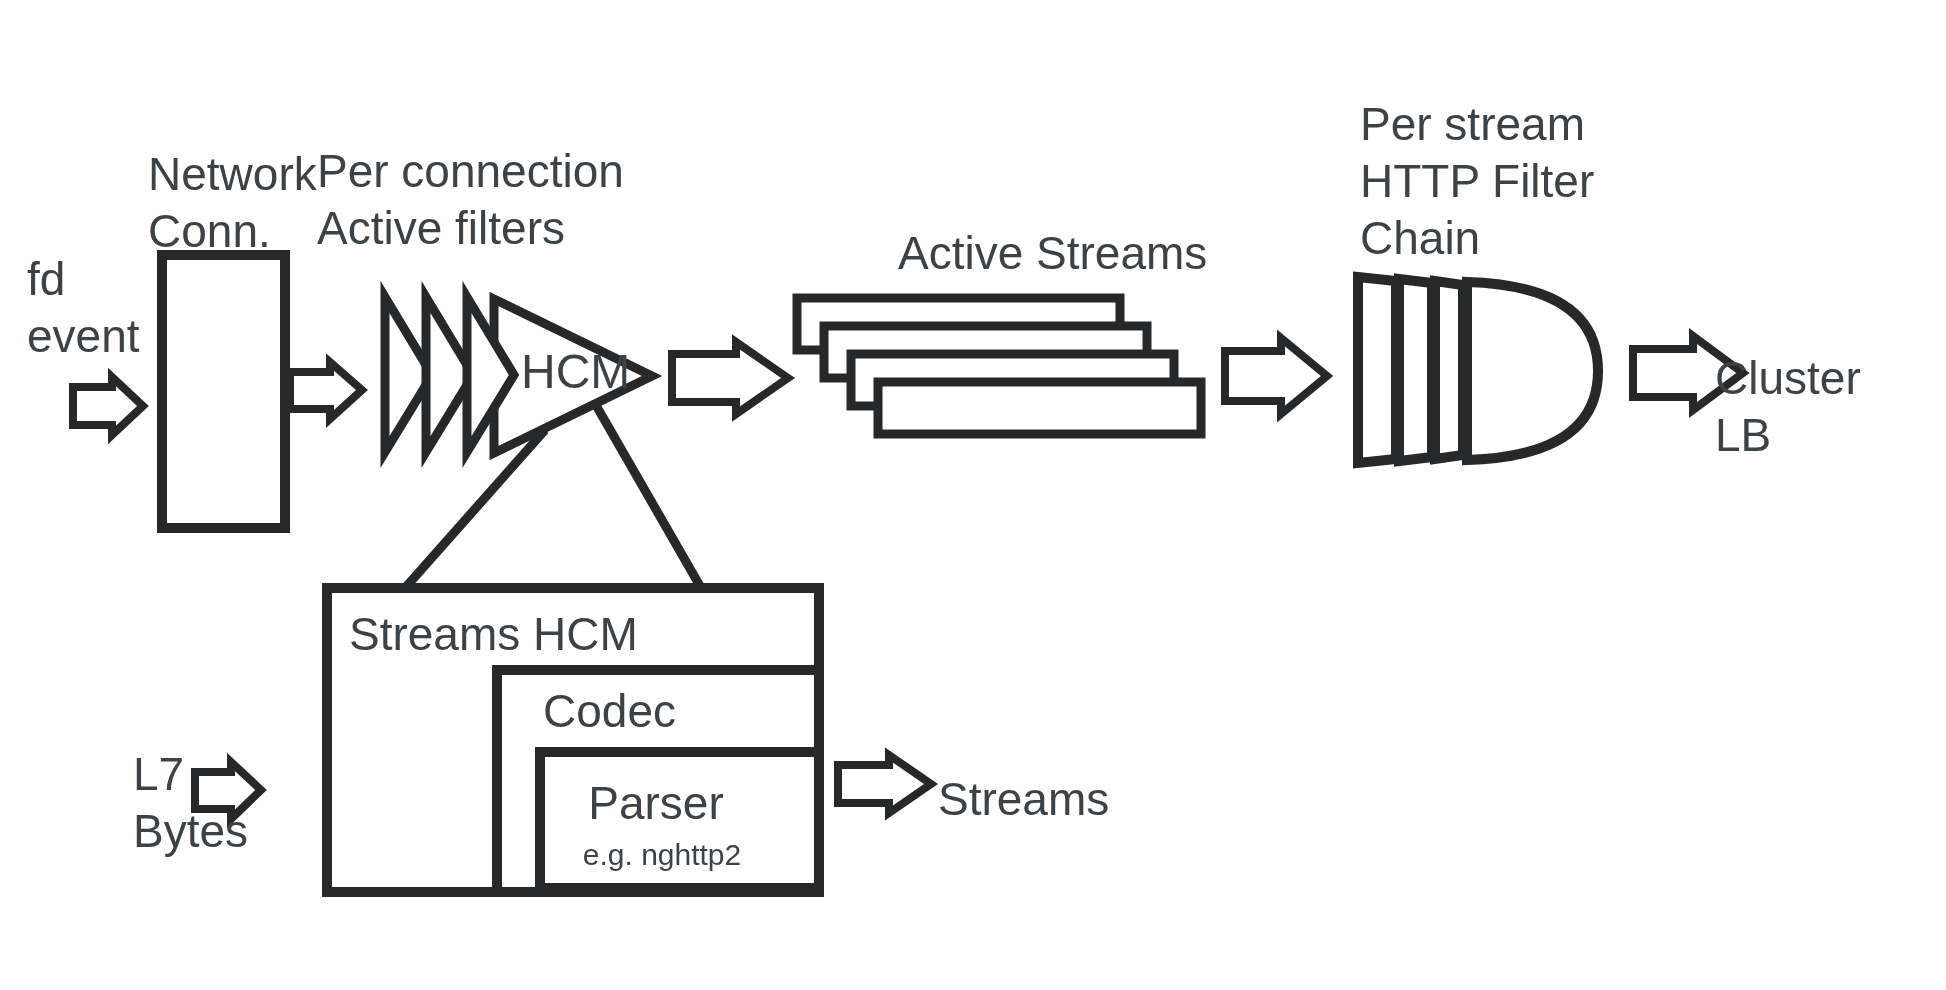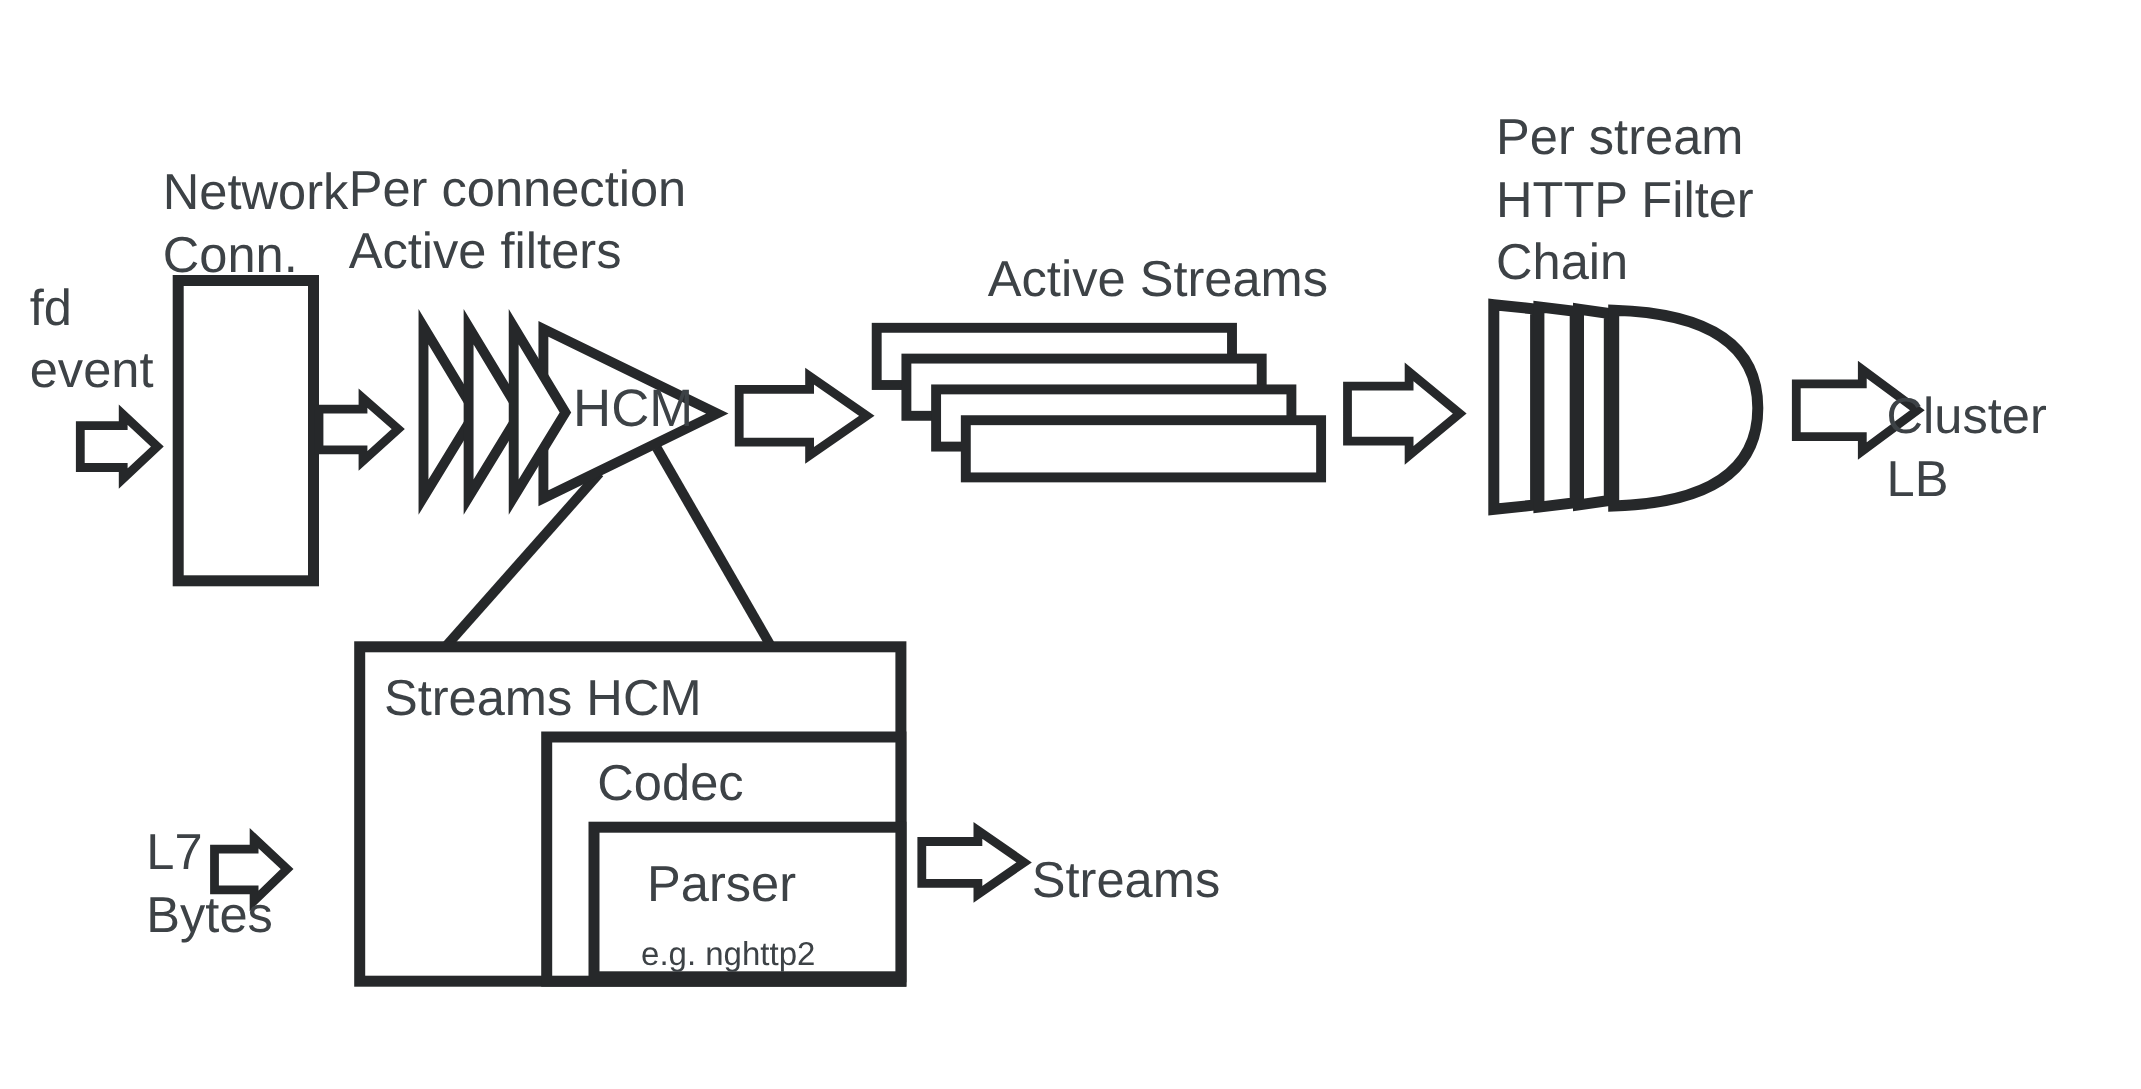--- a/index.html
+++ b/index.html
@@ -13,21 +13,21 @@
   #shapes{position:absolute;left:0;top:0;}
   .lbl{
     position:absolute;
     color:var(--text,#3d4246);
     font-size:46px;
     line-height:57px;
     white-space:pre-line;
     letter-spacing:0px;
   }
   .lbl.center{text-align:center;}
-  .lbl.small{font-size:30px;line-height:38px;margin-top:13px;}
+  .lbl.small{font-size:30px;line-height:38px;}
   .lbl.hcm{font-size:48px;line-height:48px;margin-left:23px;}
   .shape{stroke:var(--stroke,#26282a);fill:#ffffff;}
   .shape.thin{stroke-width:9;}
   .shape.thick{stroke-width:10;}
   .arrow{stroke:var(--stroke,#26282a);stroke-width:8;fill:#ffffff;stroke-linejoin:miter;}
   .connector{stroke:var(--stroke,#26282a);stroke-width:9;fill:none;}
 </style>
 </head>
 <body>
 

